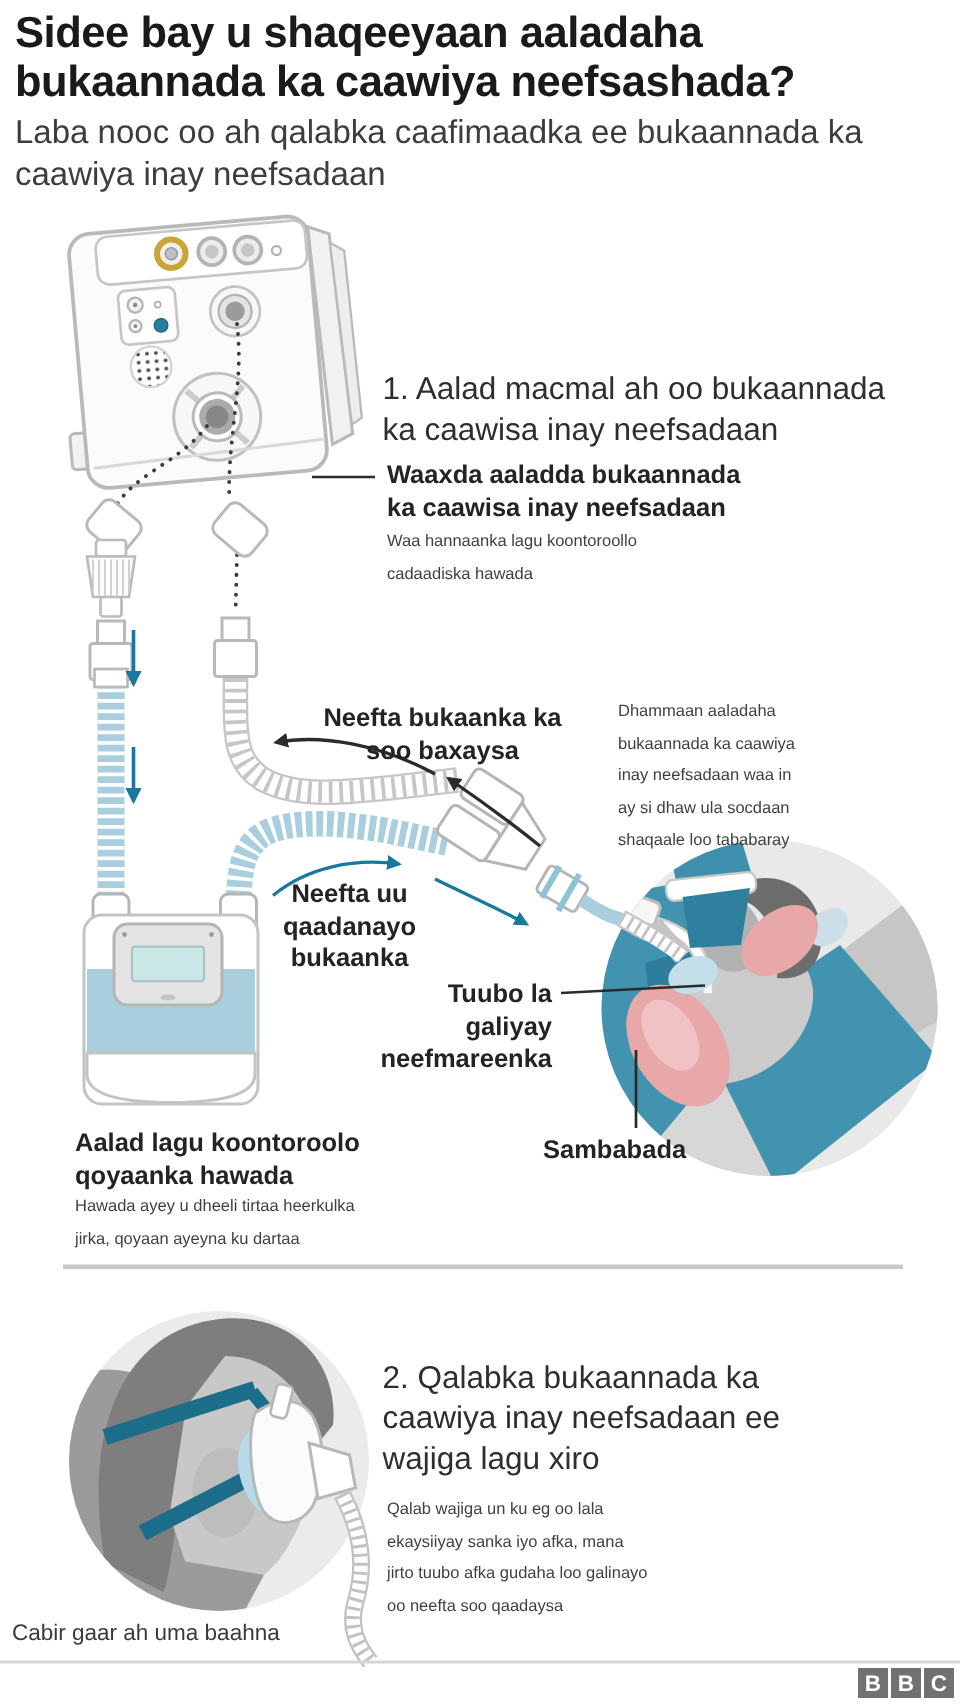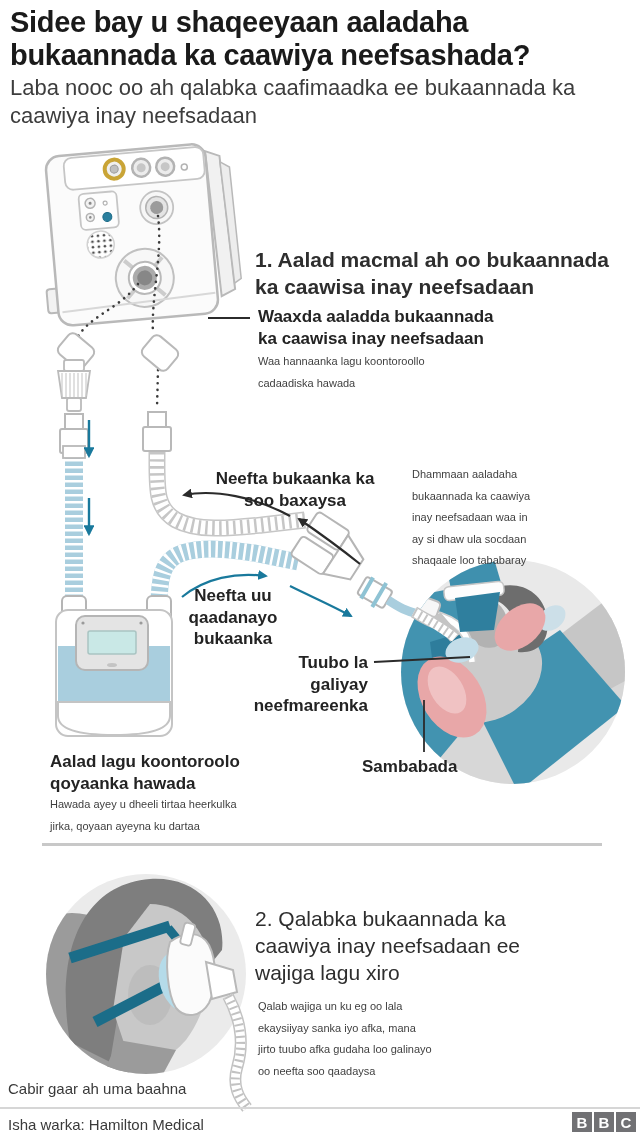--- a/index.html
+++ b/index.html
@@ -220,21 +220,21 @@
         <path d="M228,996 C241,1020 244,1045 237,1068 C232,1086 239,1098 247,1108" fill="none" stroke="#c2c2c2" stroke-width="9" stroke-dasharray="2 4"></path>
       </g>
     </g>
   </svg>
 
   <div class="abs h1 pre" style="left:10px;top:6px;width:620px;">Sidee bay u shaqeeyaan aaladaha
 bukaannada ka caawiya neefsashada?</div>
   <div class="abs sub pre" style="left:10px;top:74px;width:620px;">Laba nooc oo ah qalabka caafimaadka ee bukaannada ka
 caawiya inay neefsadaan</div>
 
-  <div class="abs sh pre" style="left:255px;top:246px;width:380px;font-weight:bold;">1. Aalad macmal ah oo bukaannada
+  <div class="abs sh pre" style="left:255px;top:246px;width:380px;">1. Aalad macmal ah oo bukaannada
 ka caawisa inay neefsadaan</div>
   <div class="abs blabel pre" style="left:258px;top:306px;width:280px;">Waaxda aaladda bukaannada
 ka caawisa inay neefsadaan</div>
   <div class="abs body-txt pre" style="left:258px;top:351px;width:290px;">Waa hannaanka lagu koontoroollo
 cadaadiska hawada</div>
 
   <div class="abs blabel pre center" style="left:185px;top:456px;width:220px;margin-top:12px;">Neefta bukaanka ka
 soo baxaysa</div>
   <div class="abs body-txt pre" style="left:412px;top:464px;width:224px;">Dhammaan aaladaha
 bukaannada ka caawiya
@@ -259,21 +259,20 @@
   <div class="abs sh pre" style="left:255px;top:905px;width:360px;">2. Qalabka bukaannada ka
 caawiya inay neefsadaan ee
 wajiga lagu xiro</div>
   <div class="abs body-txt pre" style="left:258px;top:996px;width:330px;">Qalab wajiga un ku eg oo lala
 ekaysiiyay sanka iyo afka, mana
 jirto tuubo afka gudaha loo galinayo
 oo neefta soo qaadaysa</div>
   <div class="abs caption" style="left:8px;top:1079px;width:260px;">Cabir gaar ah uma baahna</div>
 
   <div class="abs divider-thin" style="left:0px;top:1107px;width:640px;"></div>
-  <div class="abs caption" style="left:8px;top:1115px;width:300px;">Isha warka: Hamilton Medical</div>
 
   <div class="abs bbc" style="right:4px;top:1112px;">
     <div class="sq">B</div>
     <div class="sq">B</div>
     <div class="sq">C</div>
   </div>
 
 </div>
 
 </body></html>

